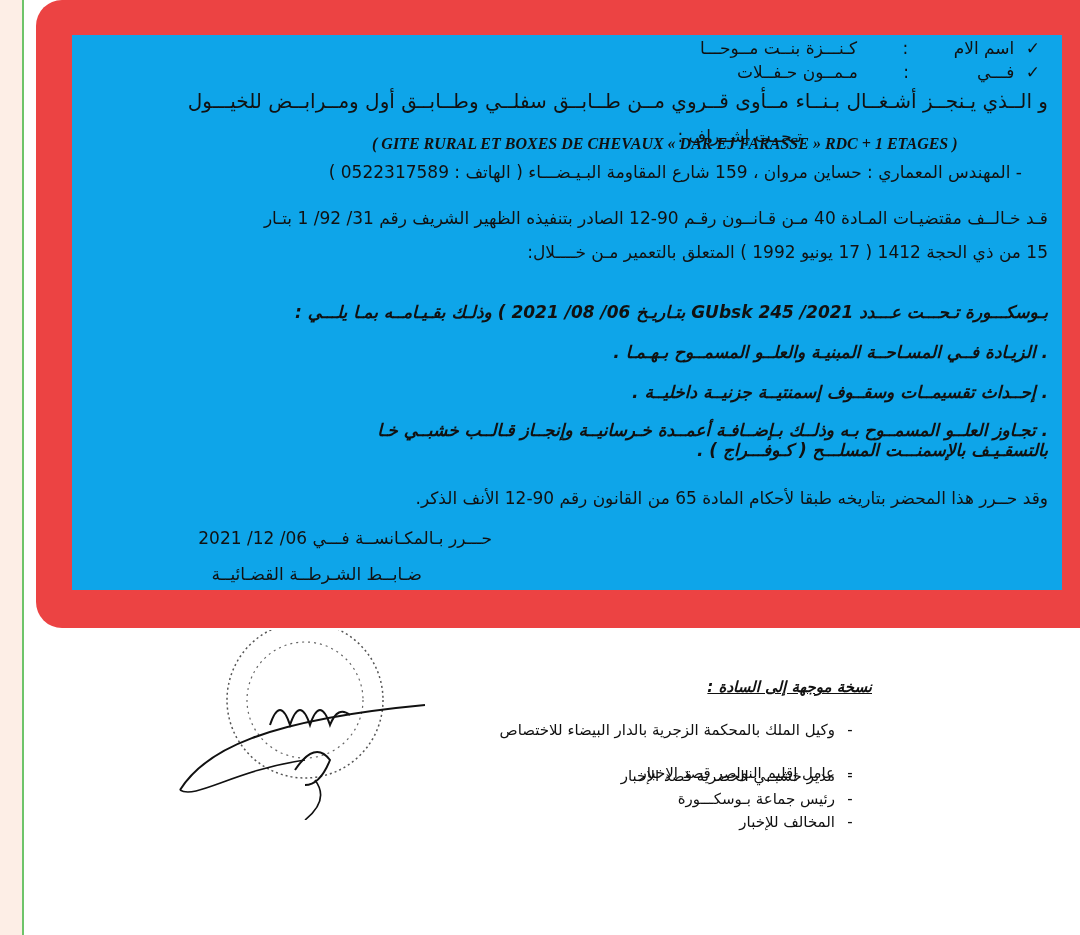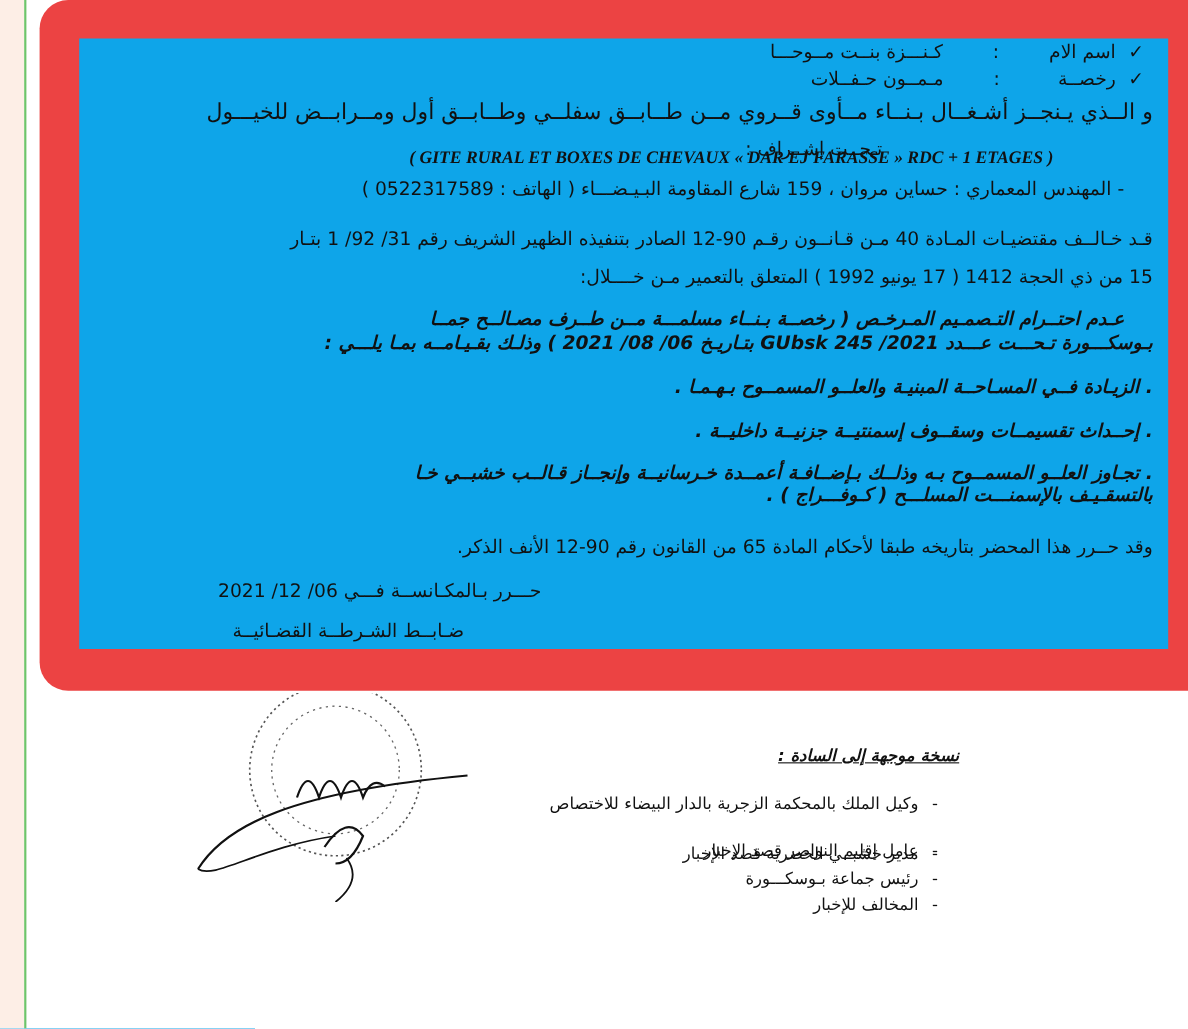--- a/index.html
+++ b/index.html
@@ -49,33 +49,32 @@
 <div class="doc-panel">
 
   <div class="rtl ln" style="right:22px; top:2px;">
     <span class="check">✓</span>
     <span class="label">اسم الام</span>
     <span class="colon">:</span>
     <span>كـنـــزة بنــت مــوحـــا</span>
   </div>
   <div class="rtl ln" style="right:22px; top:26px;">
     <span class="check">✓</span>
-    <span class="label">رخصــة</span>
+    <span class="label">فـــي</span>
     <span class="colon">:</span>
     <span>مـمــون حـفــلات</span>
   </div>
   <div class="rtl" style="right:14px; top:54px; font-size:20px;">و الــذي يـنجــز أشـغــال بـنــاء مــأوى قــروي  مــن طــابــق سفلــي وطــابــق أول ومــرابــض للخيـــول</div>
   <div class="rtl ln" style="right:260px; top:90px;">تـحــت إشــراف :</div>
   <div class="latin bi" style="position:absolute; left:300px; top:100px; font-size:16px; direction:ltr; white-space:nowrap;">( GITE RURAL ET  BOXES DE CHEVAUX « DAR EJ FARASSE » RDC + 1 ETAGES )</div>
   <div class="rtl ln" style="right:40px; top:126px;text-align:right;">-   المهندس المعماري : حساين مروان ، 159 شارع المقاومة البـيـضـــاء ( الهاتف : 0522317589 )</div>
 
   <div class="rtl ln" style="right:14px; top:172px;">قـد خـالــف مقتضيـات المـادة 40 مـن قـانــون رقـم 90-12 الصادر بتنفيذه الظهير الشريف رقم 31/ 92/ 1 بتـار</div>
   <div class="rtl ln" style="right:14px; top:206px;">15 من ذي الحجة 1412 ( 17 يونيو 1992 ) المتعلق بالتعمير مـن خــــلال:</div>
 
-  <div class="rtl ln bi" style="right:40px; top:244px;">عـدم احتــرام التـصمـيم المـرخـص ( رخصــة بـنــاء مسلمـــة مــن طــرف مصـالــح جمــا</div>
   <div class="rtl ln bi" style="right:14px; top:266px;">بـوسكـــورة تـحـــت عـــدد 2021/ 245  GUbsk بتـاريـخ 06/ 08/ 2021 ) وذلـك بقـيـامــه  بمـا يلـــي :</div>
 
   <div class="rtl ln bi" style="right:14px; top:306px;">. الزيـادة فــي المسـاحــة المبنيـة والعلــو المسمــوح بـهـمـا .</div>
   <div class="rtl ln bi" style="right:14px; top:346px;">. إحــداث تقسيمــات وسقــوف إسمنتيــة جزنيــة داخليــة .</div>
   <div class="rtl ln bi" style="right:14px; top:404px;">بالتسقـيـف بالإسمنـــت المسلـــح ( كـوفـــراج ) .</div>
   <div class="rtl ln bi" style="right:14px; top:384px;">. تجـاوز العلــو المسمــوح بـه وذلــك بـإضــافـة أعمــدة خـرسانيــة وإنجــاز قـالــب خشبــي خـا</div>
 
   <div class="rtl ln" style="right:14px; top:452px;">وقد حــرر هذا المحضر بتاريخه طبقا لأحكام المادة 65 من القانون رقم 90-12 الأنف الذكر.</div>
   <div class="rtl ln" style="right:570px; top:492px;">حـــرر بـالمكـانســة فـــي 06/ 12/ 2021</div>
   <div class="rtl ln" style="right:640px; top:528px;">ضـابــط الشـرطــة القضـائيــة</div>

